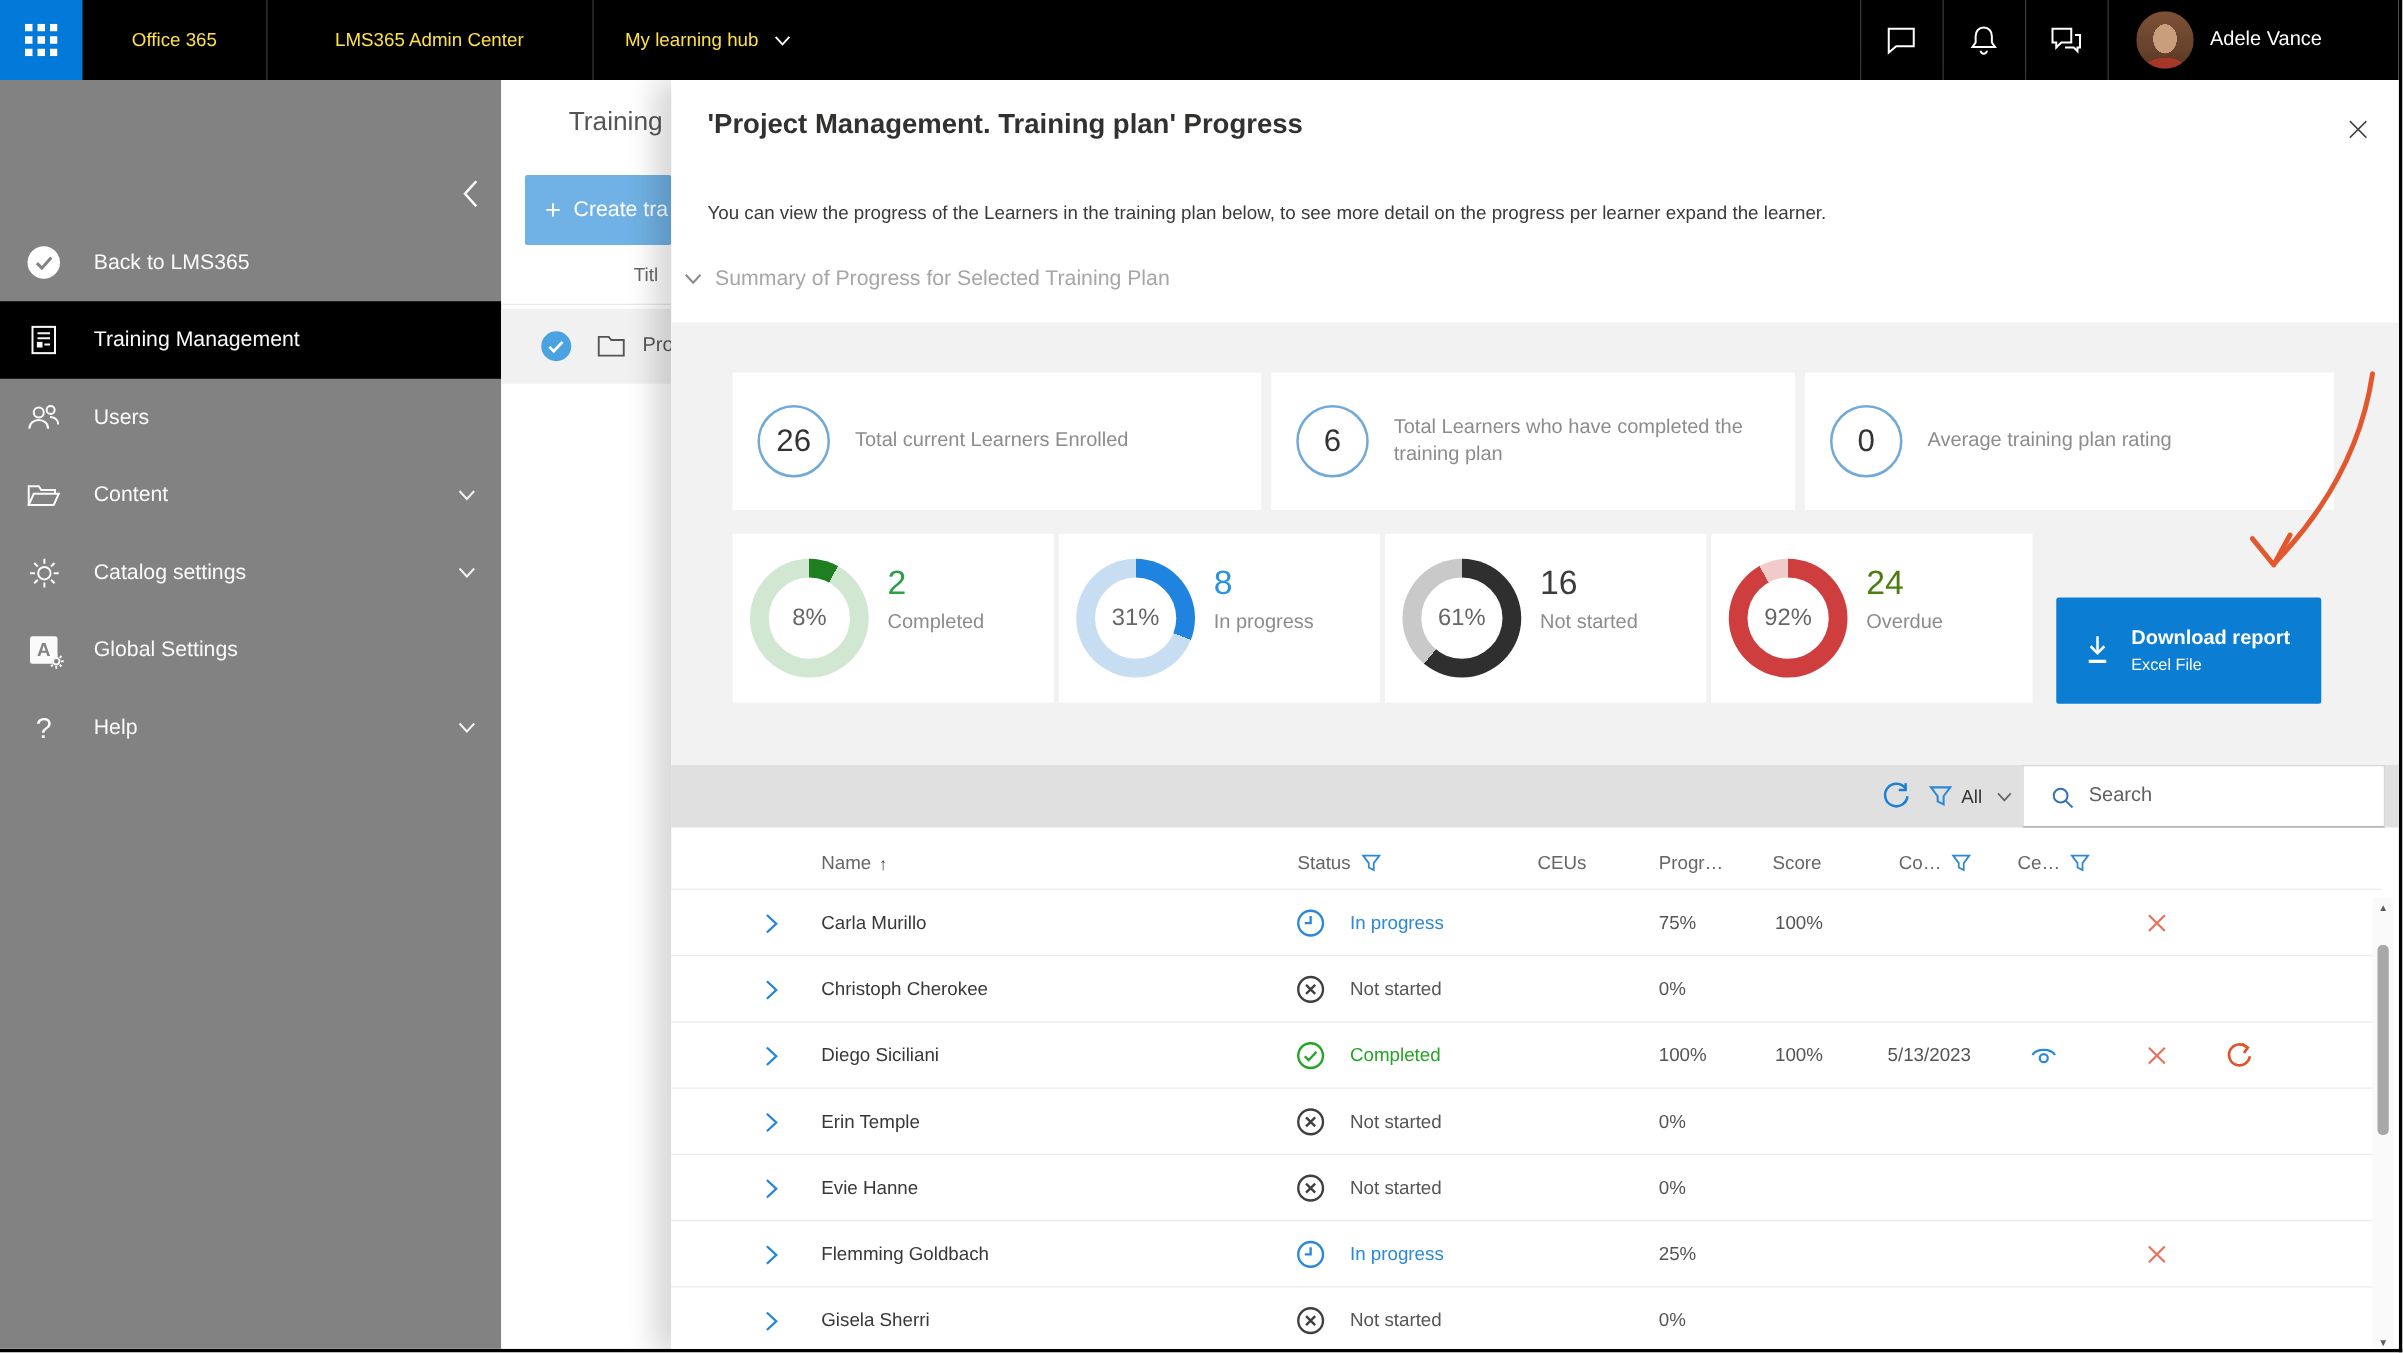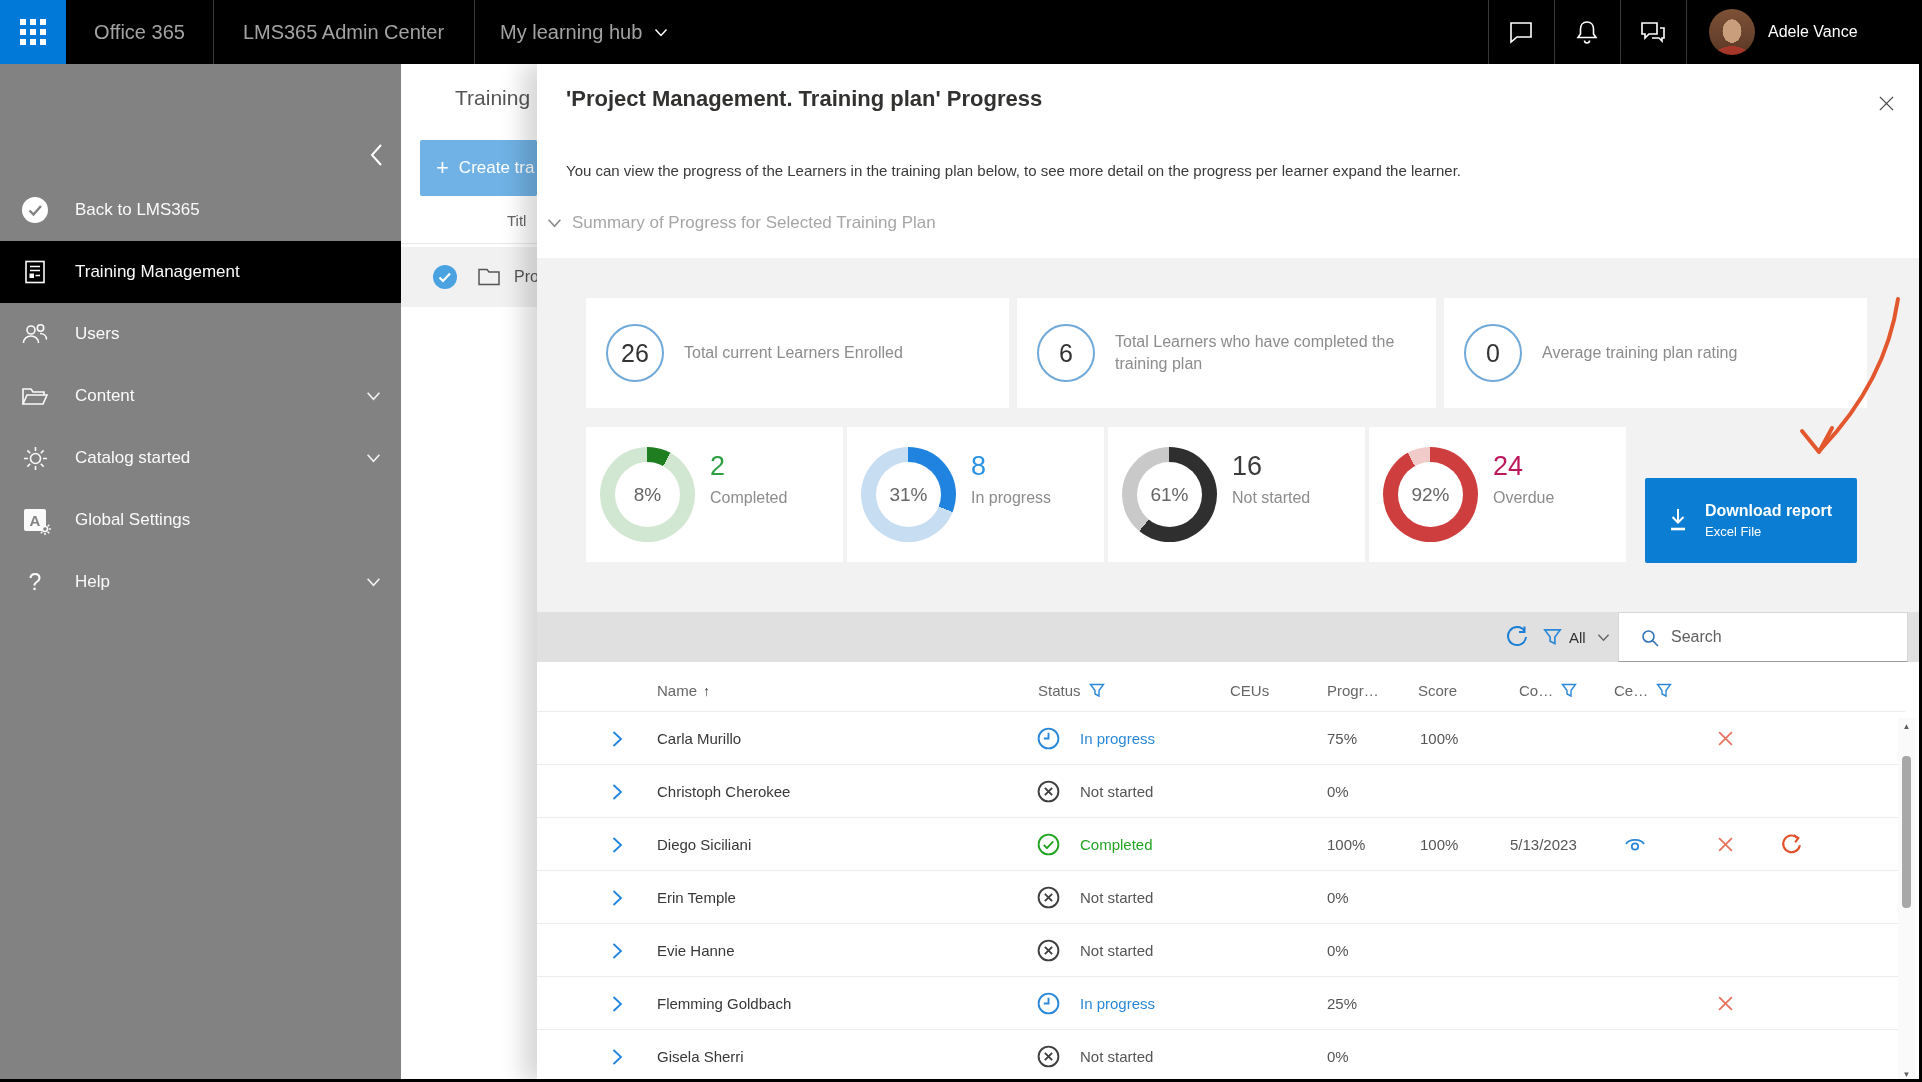--- a/index.html
+++ b/index.html
@@ -5,21 +5,21 @@
   html,body{margin:0;padding:0;background:#fff;}
   *{box-sizing:border-box;}
   #app{
     position:relative;width:1922px;height:1082px;overflow:hidden;
     font-family:"Liberation Sans","DejaVu Sans",sans-serif;
     border-right:3px solid #000;border-bottom:3px solid #000;background:#fff;
   }
   .abs{position:absolute;}
   
   #topbar{position:absolute;left:0;top:0;width:100%;height:64px;background:#000;color:#fff;}
-  .tb-seg{position:absolute;top:0;height:64px;display:flex;align-items:center;justify-content:center;font-size:20px;color:#a3a3a3;}
+  .tb-seg{position:absolute;top:0;height:64px;display:flex;align-items:center;justify-content:center;font-size:15px;color:#fde047;}
   .tb-div{position:absolute;top:0;width:1px;height:64px;background:#3a3a3a;}
   #waffle{position:absolute;left:0;top:0;width:66px;height:64px;background:#0079d8;display:flex;align-items:center;justify-content:center;}
   .tb-icon-cell{position:absolute;top:0;width:66px;height:64px;display:flex;align-items:center;justify-content:center;}
   #avatar{position:absolute;left:1709px;top:9px;width:46px;height:46px;border-radius:50%;overflow:hidden;
     background:
       radial-gradient(ellipse 60% 35% at 50% 102%, #a8392a 0 60%, transparent 61%),
       radial-gradient(ellipse 34% 42% at 50% 48%, #c99e7d 0 60%, transparent 61%),
       linear-gradient(180deg,#7d5136,#5c3a27);}
   #user-name{position:absolute;left:1768px;top:0;height:64px;display:flex;align-items:center;font-size:16px;color:#fff;}
   
@@ -192,21 +192,21 @@
           </svg>
         </span>
     </div>
     <div class="sb-item" style="top:363px;">
       <span class="sb-icon">
         <svg width="27" height="27" viewBox="0 0 27 27" fill="none" stroke="#fafafa" stroke-width="1.6">
             <circle cx="13.5" cy="13.5" r="5"></circle>
             <path d="M13.5 2 v4 M13.5 21 v4 M2 13.5 h4 M21 13.5 h4 M5.4 5.4 l2.8 2.8 M18.8 18.8 l2.8 2.8 M21.6 5.4 l-2.8 2.8 M8.2 18.8 l-2.8 2.8"></path>
           </svg>
       </span>
-      <span class="sb-label">Catalog started</span>
+      <span class="sb-label">Catalog settings</span>
       <span class="sb-chev">
           <svg width="15" height="10" viewBox="0 0 14 9" fill="none" stroke="currentColor" stroke-width="1.5">
             <path d="M1.5 1.5 L7 7.5 L12.5 1.5"></path>
           </svg>
         </span>
     </div>
     <div class="sb-item" style="top:425px;">
       <span class="sb-icon">
         <span class="gs-box">A<svg style="position:absolute;right:-6px;bottom:-5px" width="14" height="14" viewBox="0 0 27 27" fill="none" stroke="#fafafa" stroke-width="3">
               <circle cx="13.5" cy="13.5" r="5" fill="#828282"></circle>
@@ -312,21 +312,21 @@
           </div>
           <div class="donut-value" style="color: rgb(60, 60, 60);">16</div>
           <div class="donut-label">Not started</div>
         </div>
         <div class="card donut-card" style="left: 832px; width: 257px; top: 363px; height: 135px;">
           <div class="donut-ring" style="background: conic-gradient(rgb(206, 62, 62) 0deg, rgb(206, 62, 62) 92%, rgb(241, 202, 202) 92%, rgb(241, 202, 202) 100%);">
             <div class="donut-hole">
               <span>92%</span>
             </div>
           </div>
-          <div class="donut-value" style="color: #be185d;">24</div>
+          <div class="donut-value" style="color: #4d7c0f;">24</div>
           <div class="donut-label">Overdue</div>
         </div>
       </div>
 
     <div id="download-btn">
       <svg class="dl-icon" width="22" height="30" viewBox="0 0 22 30" fill="none" stroke="#fff" stroke-width="2">
           <path d="M11 3 V16"></path>
           <path d="M5.5 11 L11 16.5 L16.5 11"></path>
           <path d="M4 23 H18" stroke-width="2.6"></path>
         </svg>

